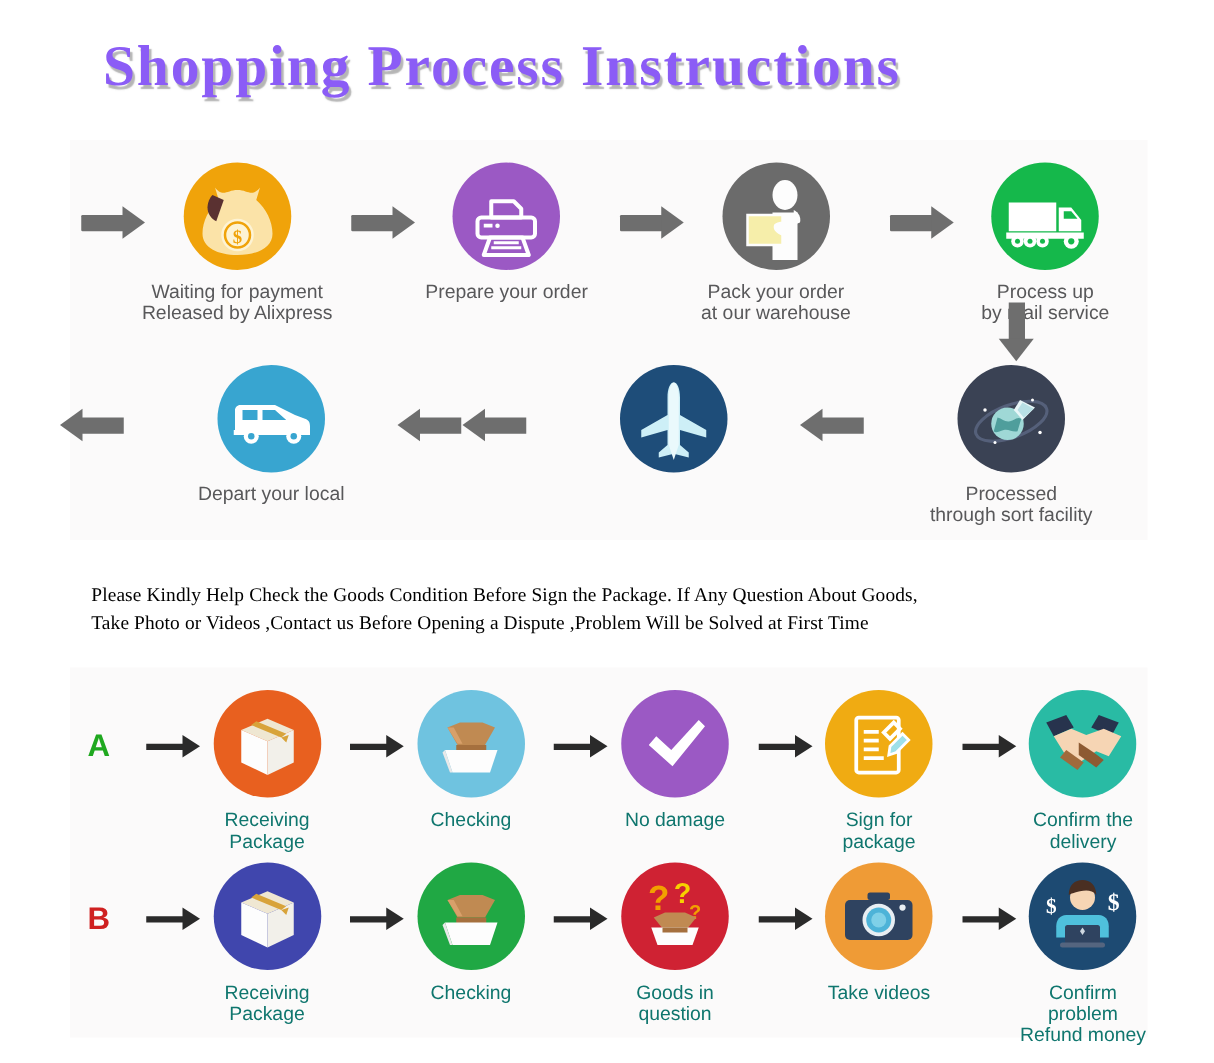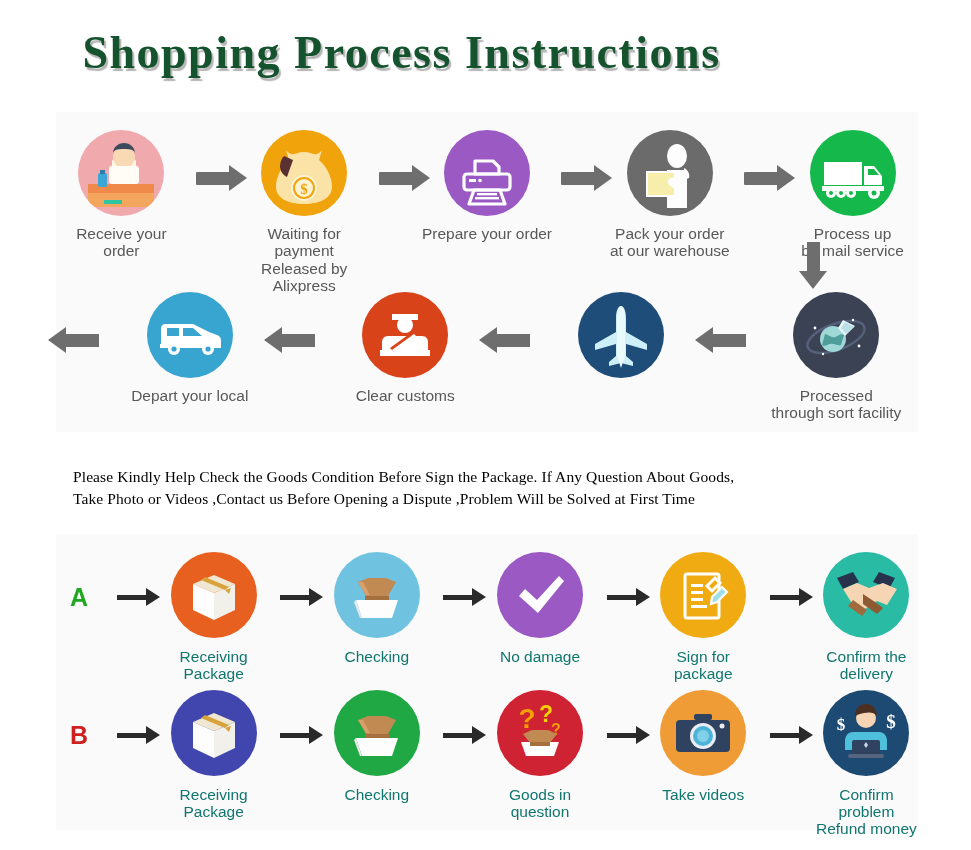--- a/index.html
+++ b/index.html
@@ -13,21 +13,21 @@
   .page{position:relative;width:971px;height:850px;background:#fff;}
 
   
   .title{
     position:absolute;left:0;top:26px;width:803px;
     text-align:center;
     font-family:"Liberation Serif", serif;
     font-weight:bold;
     font-size:46px;
     letter-spacing:1.5px;
-    color:#14532d;
+    color:#8b5cf6;
     text-shadow:2px 3px 1px rgba(120,120,120,.55);
     white-space:nowrap;
   }
 
   
   .ship-panel{
     position:absolute;left:56px;top:112px;width:862px;height:320px;
     background:#fbfafa;
   }
   .row{position:absolute;left:0;width:862px;display:flex;align-items:flex-start;}
@@ -124,36 +124,20 @@
 <body>
 
 <div class="page">
 
   <div class="title">Shopping Process Instructions</div>
 
   <div class="ship-panel">
 
     <div class="row row1">
 
-      <div class="step">
-        <div class="circle" style="background:#f0a9ad">
-          <svg width="86" height="86" viewBox="0 0 86 86">
-            <rect x="10" y="54" width="66" height="9" fill="#f08a4b"></rect>
-            <rect x="10" y="63" width="66" height="14" fill="#f5a65e"></rect>
-            <rect x="26" y="70" width="18" height="4" fill="#2ec4a0"></rect>
-            <rect x="34" y="29" width="24" height="25" rx="3" fill="#fdf6e7"></rect>
-            <circle cx="46" cy="27" r="11" fill="#f7d9b4"></circle>
-            <path d="M35 24c0-7 5-11 11-11s11 4 11 11c0-4-4-5-11-5s-11 1-11 5z" fill="#3c4a5c"></path>
-            <rect x="31" y="36" width="30" height="18" rx="3" fill="#fffdf6"></rect>
-            <rect x="20" y="43" width="9" height="14" rx="2" fill="#3aa7d6"></rect>
-            <rect x="22" y="40" width="5" height="4" fill="#2b7fa8"></rect>
-          </svg>
-        </div>
-        <div class="label">Receive your order</div>
-      </div>
 
       <div class="arrow-cell">
           <div class="arrow-r"></div>
         </div>
 
       <div class="step">
         <div class="circle" style="background:#f0a30a">
           <svg width="86" height="86" viewBox="0 0 86 86">
             <path d="M43 22c6 0 9 3 13 2 3-1 5-4 5-4l-3 10c8 7 13 17 13 27 0 11-12 17-28 17S15 68 15 57c0-10 5-20 13-27l-3-10s2 3 5 4c4 1 7-2 13-2z" fill="#fbe3a8"></path>
             <circle cx="43" cy="58" r="13" fill="#fdf3d4"></circle>
@@ -257,33 +241,20 @@
               <circle cx="61" cy="57" r="2.6" fill="#38a5d0"></circle>
           </svg>
         </div>
         <div class="label">Depart your local</div>
       </div>
 
       <div class="arrow-cell">
           <div class="arrow-l"></div>
         </div>
 
-      <div class="step">
-        <div class="circle" style="background:#d8431a">
-          <svg width="86" height="86" viewBox="0 0 86 86">
-            <path d="M30 22h26v6H30z" fill="#fff"></path>
-            <circle cx="43" cy="33" r="8" fill="#fff"></circle>
-            <path d="M26 44h34c4 0 6 3 6 6v8H20v-8c0-3 2-6 6-6z" fill="#fff"></path>
-            <rect x="18" y="58" width="50" height="6" fill="#fff"></rect>
-            <path d="M28 56l22-16 4 4-22 16z" fill="#d8431a"></path>
-            <path d="M30 58l22-16 3 3-22 16z" fill="#fff"></path>
-          </svg>
-        </div>
-        <div class="label">Clear customs</div>
-      </div>
 
       <div class="arrow-cell">
           <div class="arrow-l"></div>
         </div>
 
       <div class="step">
         <div class="circle" style="background:#1e4d79">
           <svg width="86" height="86" viewBox="0 0 86 86">
             <path d="M43 14c3 0 5 5 5 12v14l21 12v6l-21-6v12l7 6v4l-12-3-12 3v-4l7-6V52l-21 6v-6l21-12V26c0-7 2-12 5-12z" fill="#cdeff7"></path>
             <path d="M43 14c2 0 4 5 4 12v38l-4 12-4-12V26c0-7 2-12 4-12z" fill="#eaf9fc"></path>

